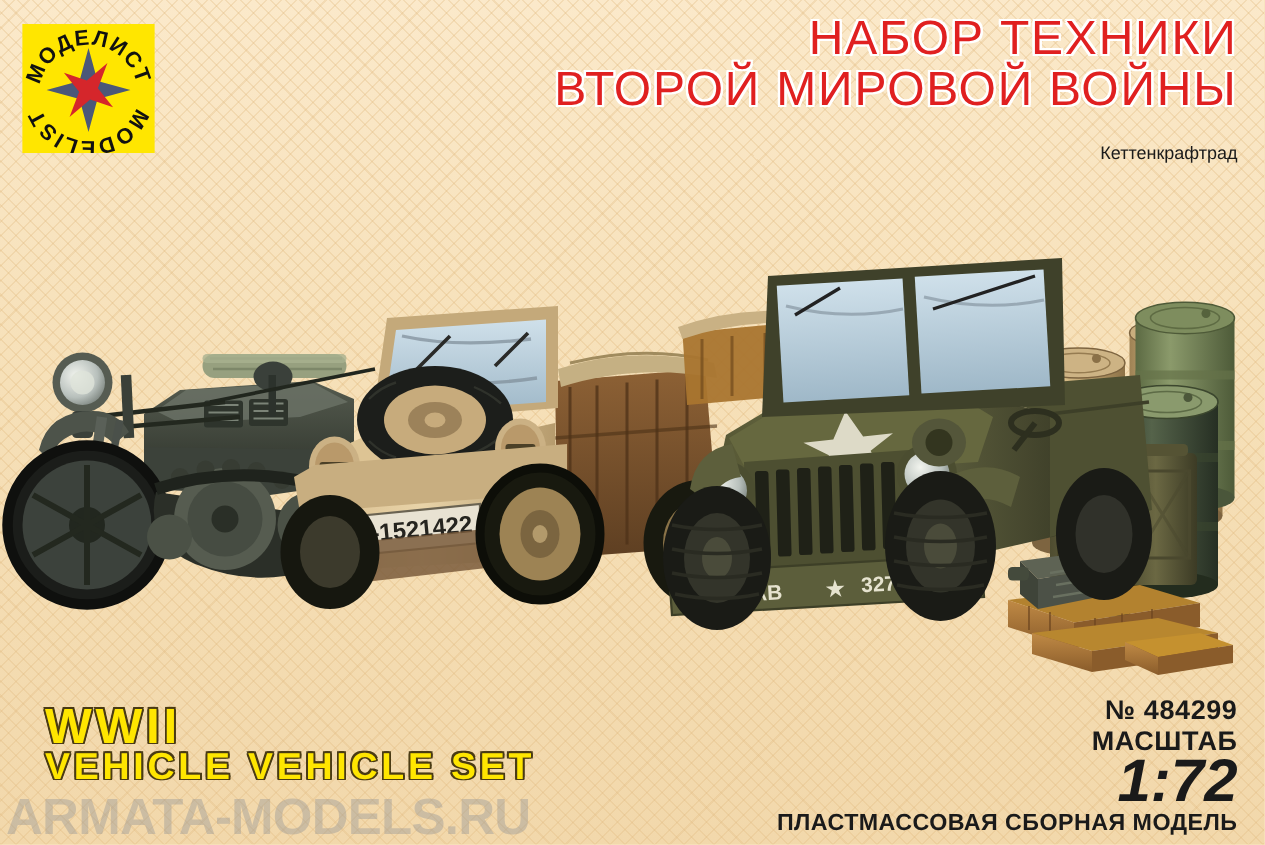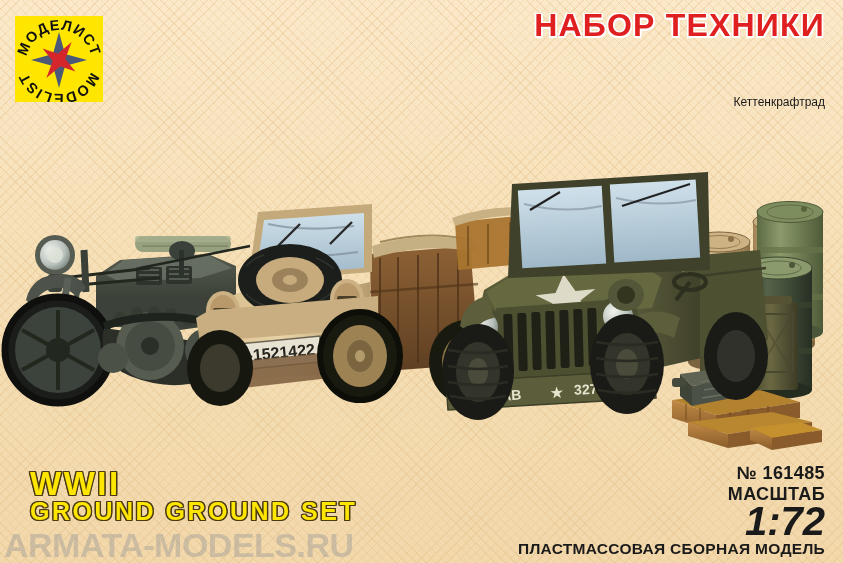--- a/index.html
+++ b/index.html
@@ -17,21 +17,21 @@
       linear-gradient(to bottom, #fbe9ca 0%, #f6e0b8 45%, #f2d8ab 100%);
   }
 
   
   .logo{position:absolute;left:15px;top:16px;width:88px;height:86px;background:#ffe600;}
   .logo svg{display:block;}
 
   
   .title{
     position:absolute;right:18px;top:8px;text-align:right;
-    color:#e02020;font-weight:bold;font-size:32px;line-height:34px;
+    color:#e02020;font-weight:normal;font-size:32px;line-height:34px;
     letter-spacing:1.2px;white-space:nowrap;
     text-shadow:
       -1.5px -1.5px 0 #fff, 1.5px -1.5px 0 #fff,
       -1.5px 1.5px 0 #fff, 1.5px 1.5px 0 #fff,
       0 -1.5px 0 #fff, 0 1.5px 0 #fff,
       -1.5px 0 0 #fff, 1.5px 0 0 #fff;
   }
   .title div{margin:0;}
 
   
@@ -93,20 +93,21 @@
         <textPath href="#arcTop" startOffset="50%" text-anchor="middle">МОДЕЛИСТ</textPath>
       </text>
       <text font-family="Liberation Sans, sans-serif" font-size="14.5" font-weight="bold" fill="#111" letter-spacing="1">
         <textPath href="#arcBot" startOffset="50%" text-anchor="middle">MODELIST</textPath>
       </text>
     </svg>
   </div>
 
   <div class="title">
     <div>НАБОР ТЕХНИКИ</div>
+    <div>ВТОРОЙ МИРОВОЙ ВОЙНЫ</div>
   </div>
 
   <div class="sublist">
     <div>Кеттенкрафтрад</div>
   </div>
 
   <div class="art">
   <svg width="843" height="310" viewBox="0 0 843 310">
     <defs>
       <linearGradient id="gTan" x1="0" y1="0" x2="0" y2="1">
@@ -488,21 +489,21 @@
         <path d="M690,132 L676,150" stroke="#2d2f1f" stroke-width="4"></path>
       </g>
     </g>
   </svg>
   </div>
 
   <div class="watermark">ARMATA-MODELS.RU</div>
 
   <div class="enTitle">
     <div class="l1">WWII</div>
-    <div class="l2">GROUND GROUND SET</div>
+    <div class="l2">VEHICLE VEHICLE SET</div>
   </div>
 
-  <div class="artno">№ 161485</div>
+  <div class="artno">№ 484299</div>
   <div class="scaleword">МАСШТАБ</div>
   <div class="scaleval">1:72</div>
   <div class="plastic">ПЛАСТМАССОВАЯ СБОРНАЯ МОДЕЛЬ</div>
 
 </div>
 
 </body></html>

